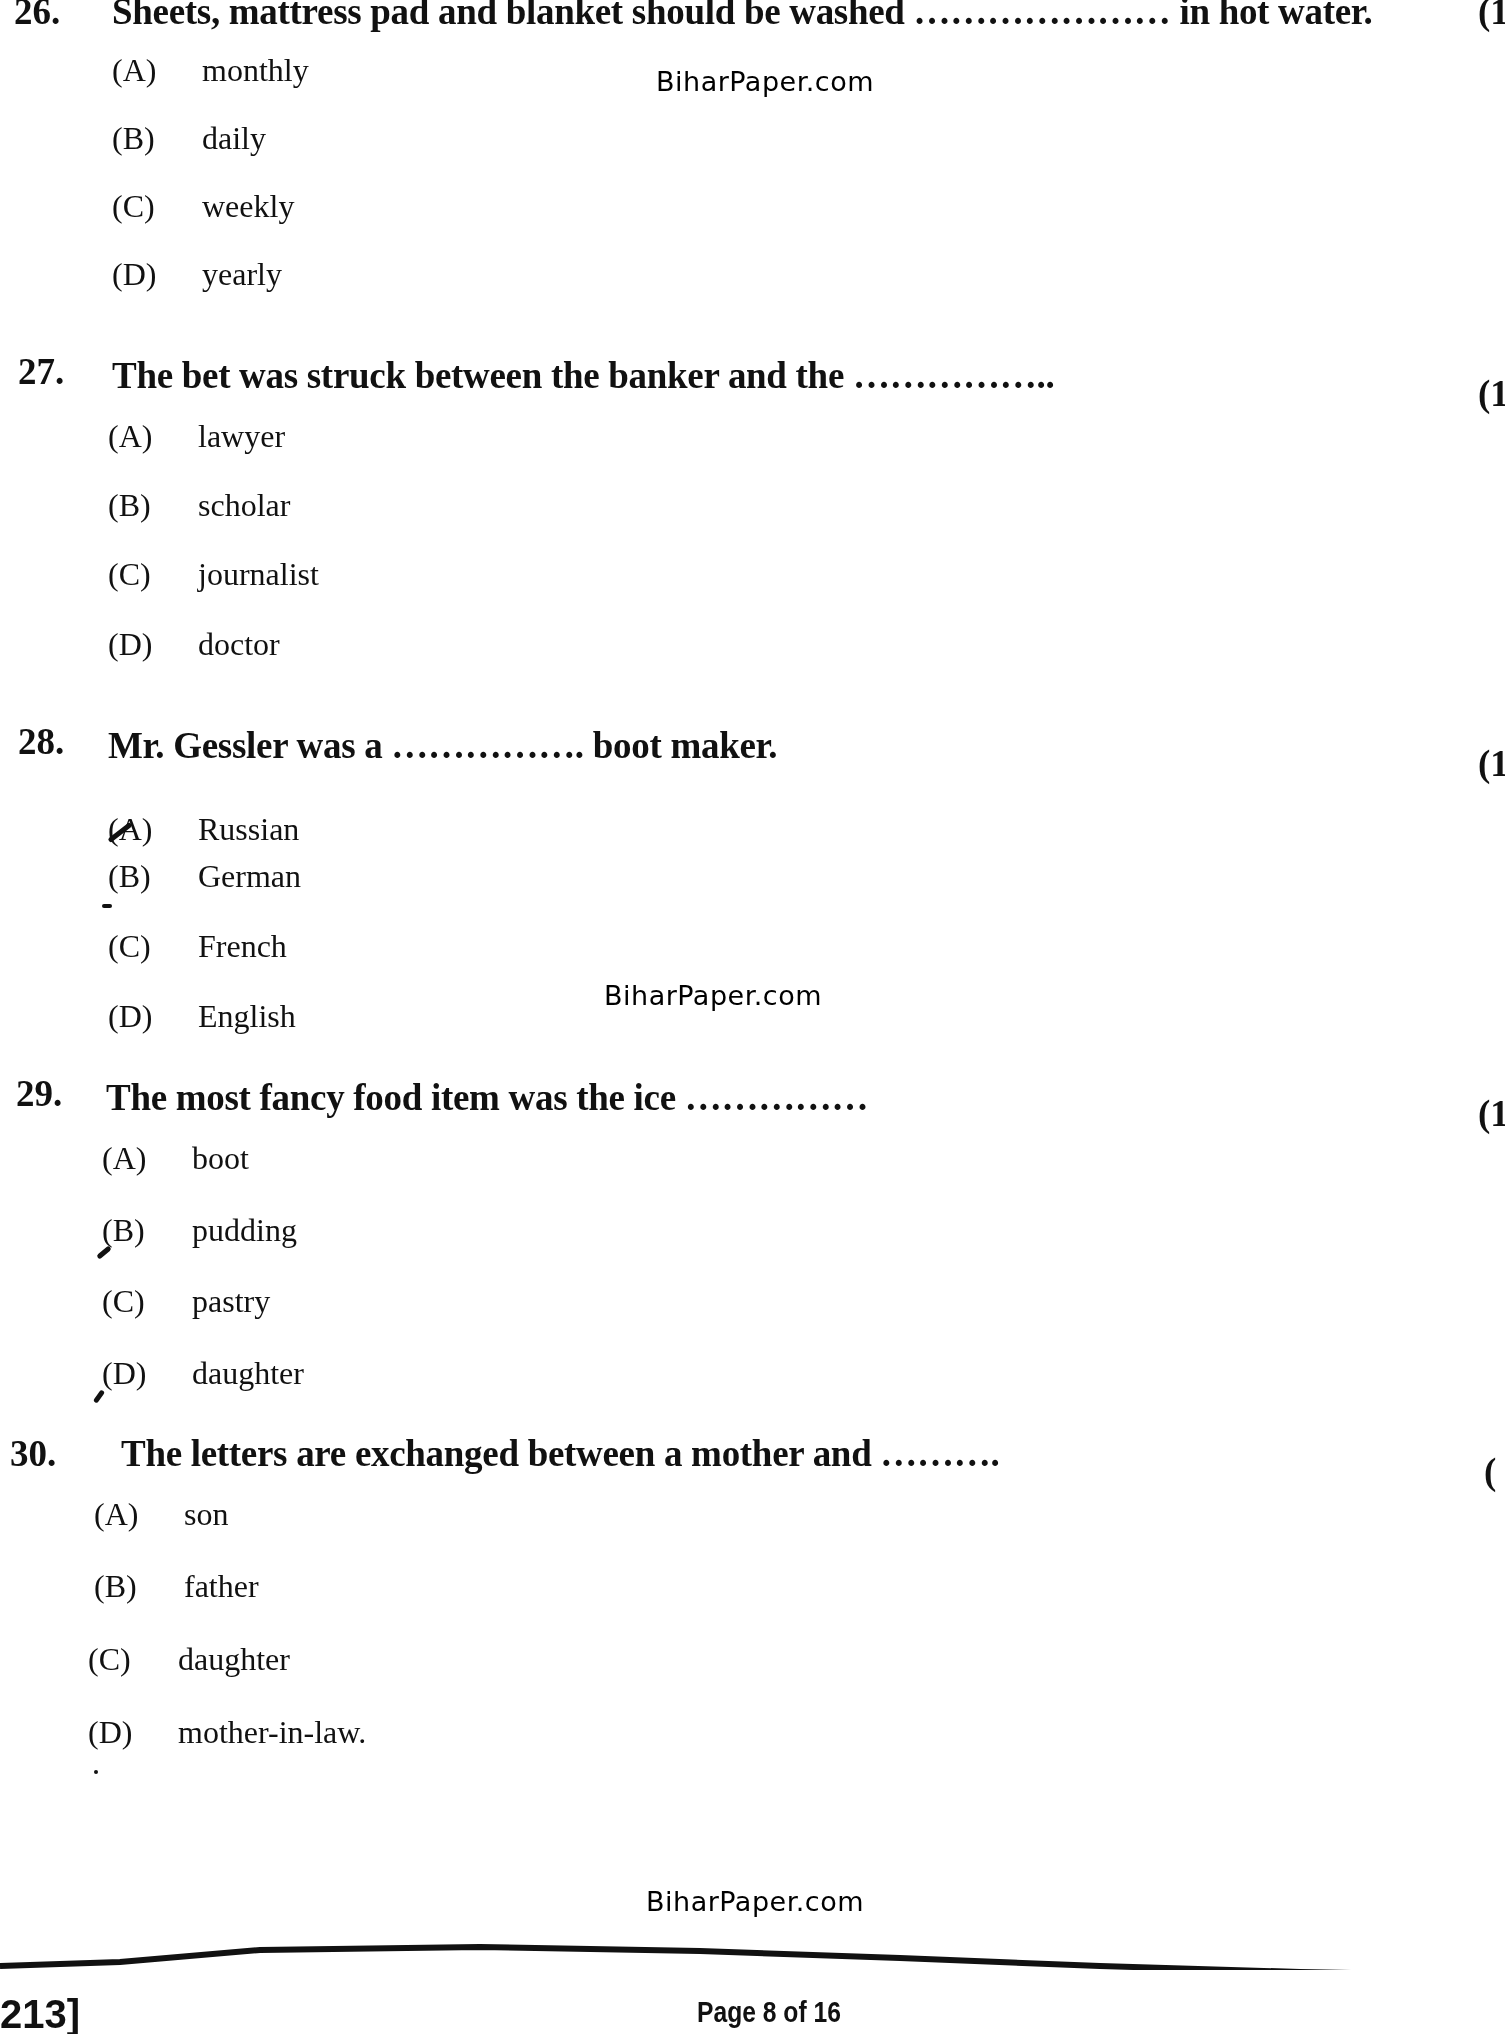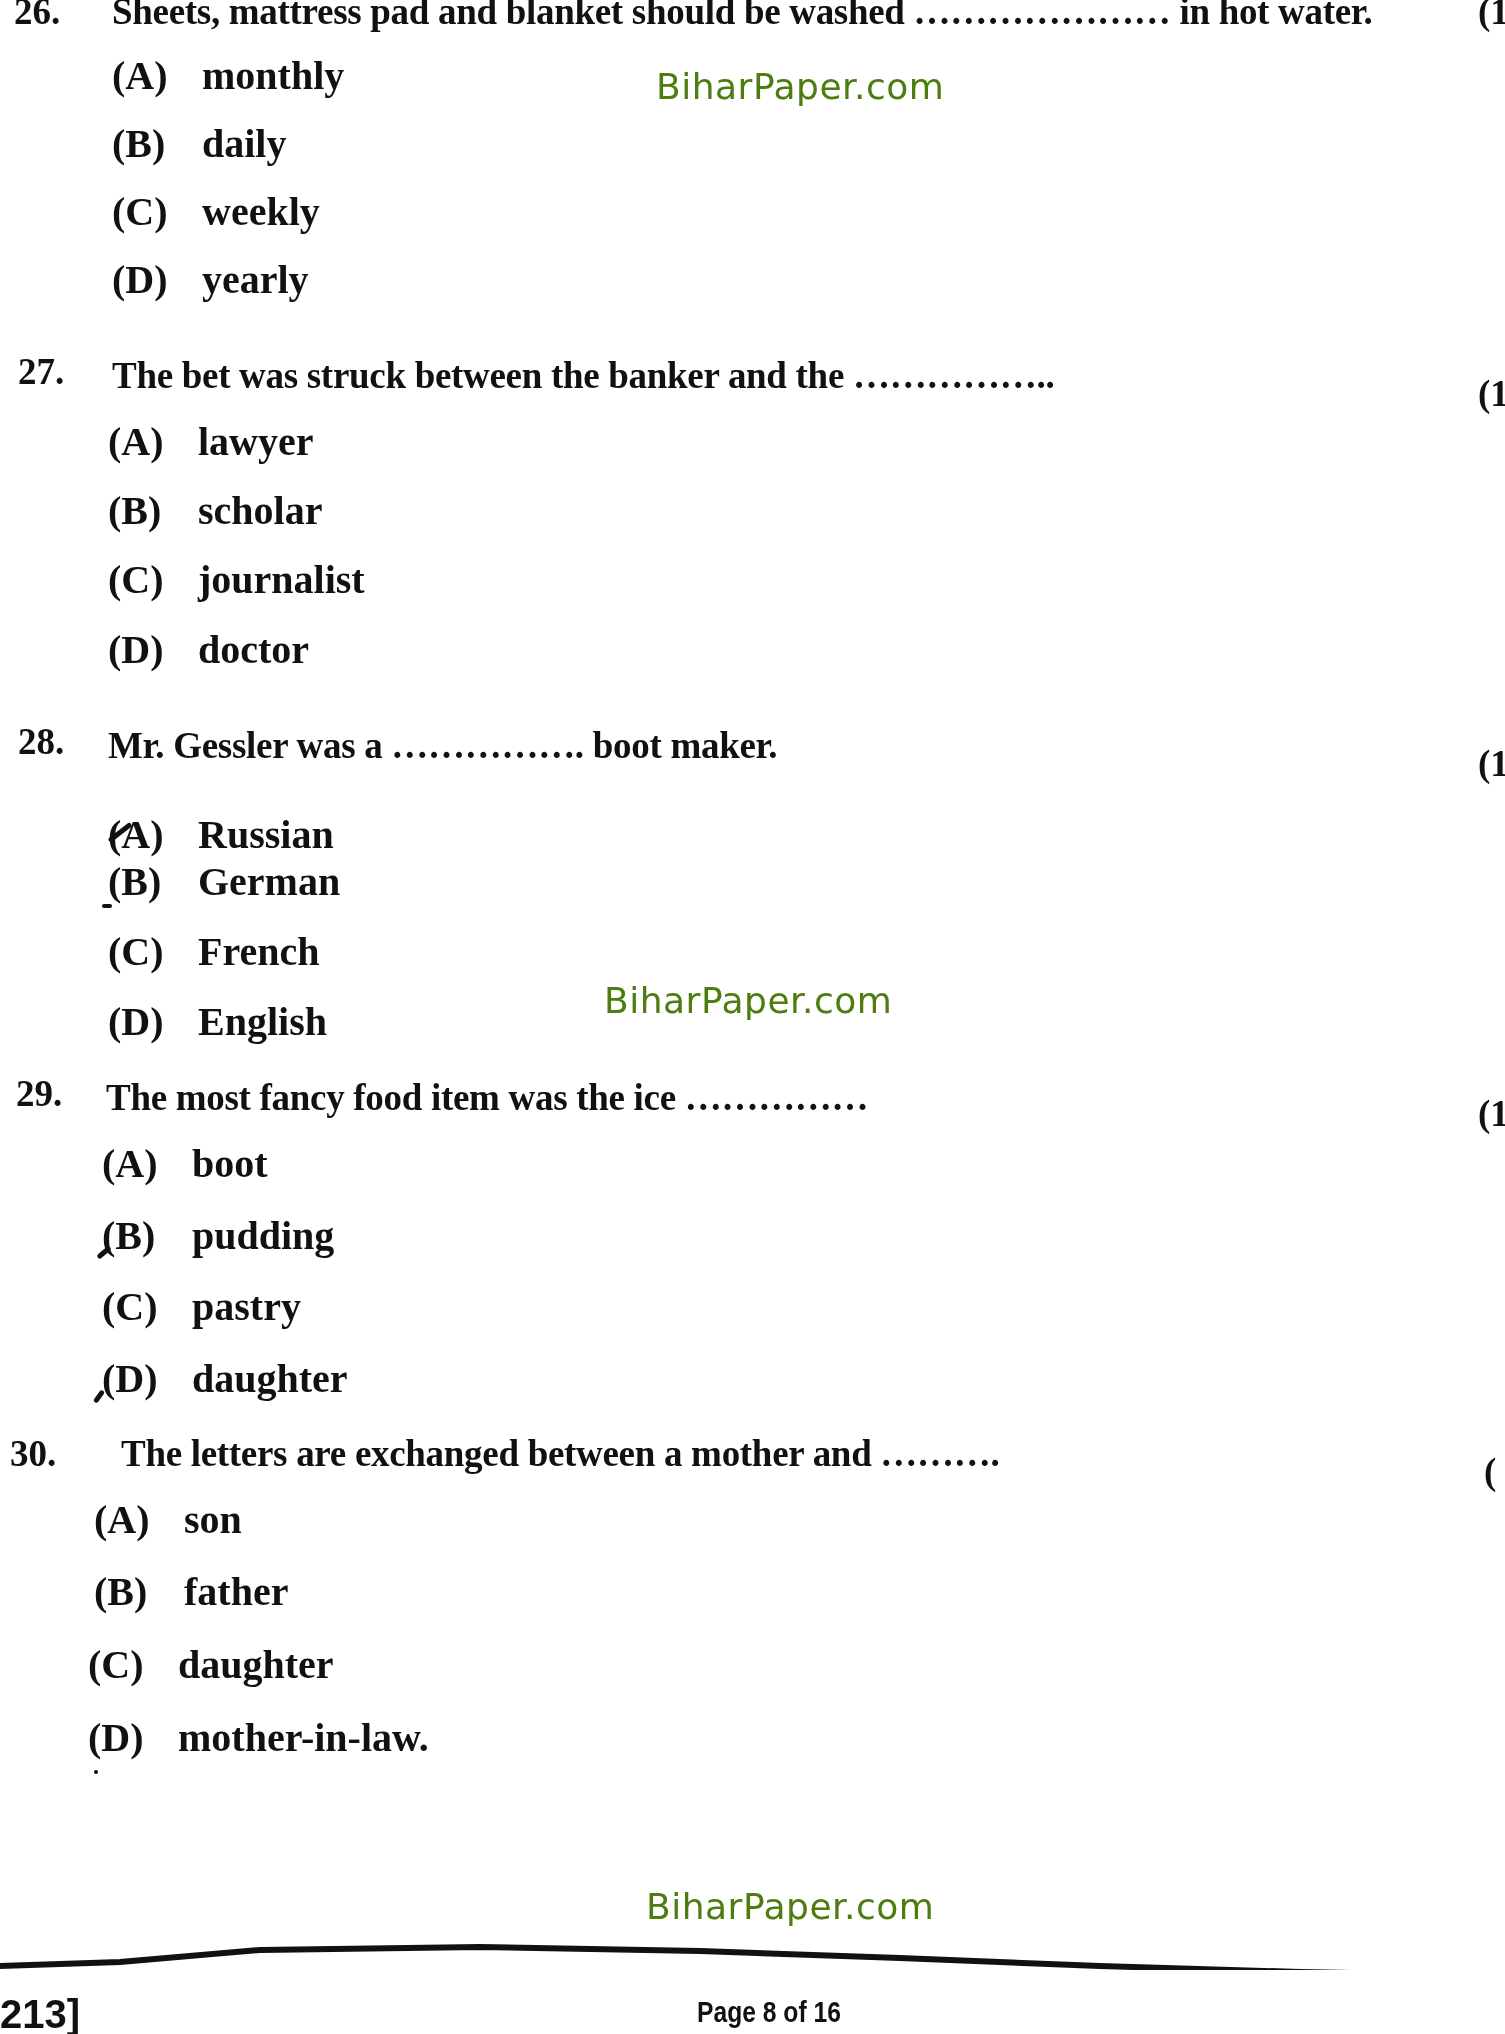--- a/index.html
+++ b/index.html
@@ -7,25 +7,25 @@
       width: 1505px; height: 2034px; position: relative; overflow: hidden;
       font-family: "Liberation Serif", "DejaVu Serif", serif;
       color: #111111;
     }
     .q-text {
       position: absolute; font-weight: bold; font-size: 37px; white-space: nowrap;
       letter-spacing: -0.3px;
     }
     .q-num { position: absolute; font-weight: bold; font-size: 37px; }
     .q-marks { position: absolute; font-weight: bold; font-size: 37px; }
-    .opt { position: absolute; font-weight: bold; font-size: 40px; white-space: nowrap; }
+    .opt { position: absolute; font-weight: normal; font-size: 32px; white-space: nowrap; }
     .opt .lbl { display: inline-block; width: 90px; }
     .watermark {
       position: absolute; font-family: "DejaVu Sans", sans-serif;
-      font-size: 36px; font-weight: normal; color: #4d7c0f;
+      font-size: 27px; font-weight: normal; color: #000000;
       letter-spacing: 0.5px;
     }
     .pen { position: absolute; background: #111; border-radius: 3px; }
     .footer-code {
       position: absolute; left: 0; top: 1992px;
       font-family: "Liberation Sans", sans-serif; font-weight: bold; font-size: 40px;
     }
     .footer-page {
       position: absolute; left: 697px; top: 1996px;
       font-family: "Liberation Sans", sans-serif; font-weight: bold; font-size: 29px;

